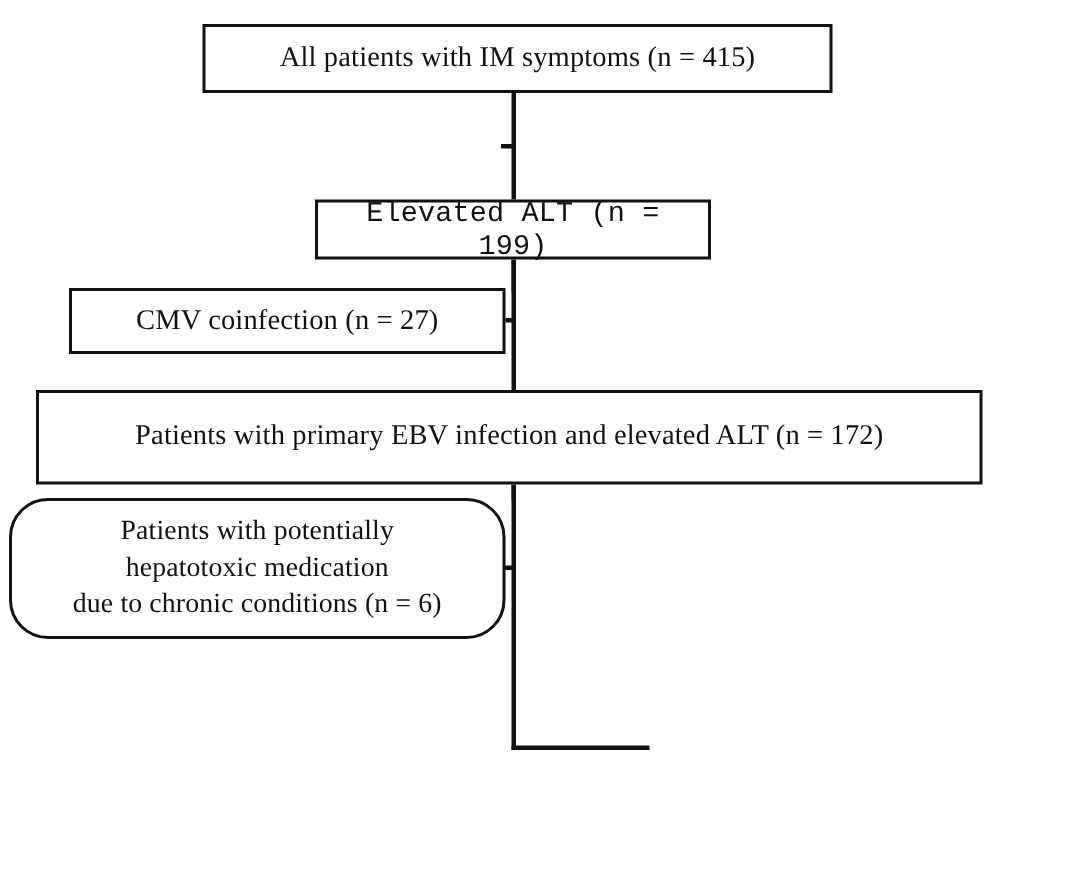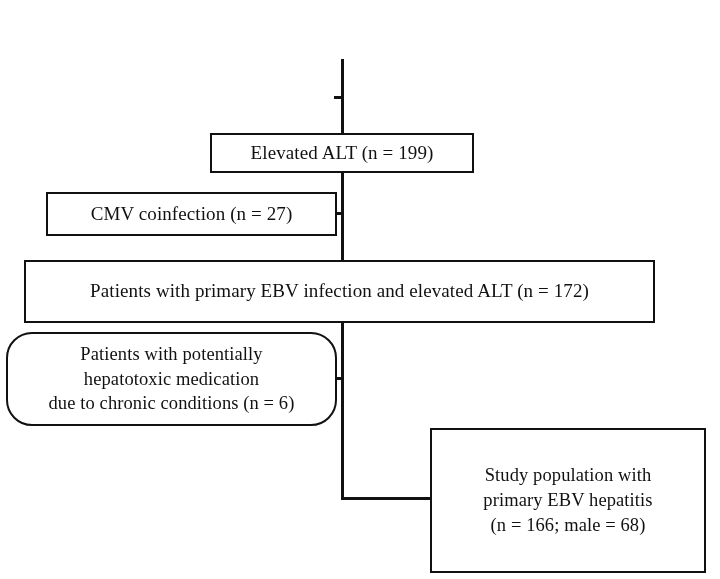--- a/index.html
+++ b/index.html
@@ -48,21 +48,21 @@
     position: absolute;
     background: #111111;
     z-index: 1;
   }
   .vline { width: 3px; }
   .hline { height: 3px; }
 
   
   #n-all        { left:135px; top:16px;  width:420px; height:46px; }
   #n-normal     { left:78px;  top:78px;  width:259px; height:40px; }
-  #n-elevated   { left:210px; top:133px; width:264px; height:40px; }
+  #n-elevated   { left:210px; top:133px; width:264px; height:40px;font-family:Liberation Mono, monospace; }
   #n-cmv        { left:46px;  top:192px; width:291px; height:44px; }
   #n-ebv        { left:24px;  top:260px; width:631px; height:63px; }
   #n-hepatotox  { left:6px;   top:332px; width:331px; height:94px;border-radius:26px; }
   #n-study      { left:430px; top:428px; width:276px; height:145px; }
 
   
   #trunk-main   { left:341px; top:59px;  height:441px; }
   #stub-normal  { left:334px; top:96px;  width:10px; }
   #stub-elev    { left:341px; top:171px; height:24px; }
   #stub-cmv     { left:334px; top:212px; width:10px; }
@@ -82,39 +82,37 @@
   <div class="conn vline" id="stub-elev"></div>
 
   <div class="conn hline" id="stub-cmv"></div>
 
   <div class="conn vline" id="stub-ebv"></div>
 
   <div class="conn hline" id="stub-hepa"></div>
 
   <div class="conn hline" id="branch-study"></div>
 
+  <div class="node" id="n-all">
+    <span class="txt">All patients with IM symptoms (n = 415)</span>
+  </div>
 
 
   <div class="node" id="n-elevated">
     <span class="txt">Elevated ALT (n = 199)</span>
   </div>
 
   <div class="node" id="n-cmv">
     <span class="txt">CMV coinfection (n = 27)</span>
   </div>
 
   <div class="node" id="n-ebv">
     <span class="txt">Patients with primary EBV infection and elevated ALT (n = 172)</span>
   </div>
 
   <div class="node multiline" id="n-hepatotox">
     <span class="txt">Patients with potentially
 hepatotoxic medication
 due to chronic conditions (n = 6)</span>
   </div>
 
-  <div class="node multiline" id="n-study">
-    <span class="txt">Study population with
-primary EBV hepatitis
-(n = 166; male = 68)</span>
-  </div>
 
 </div>
 
 </body></html>

